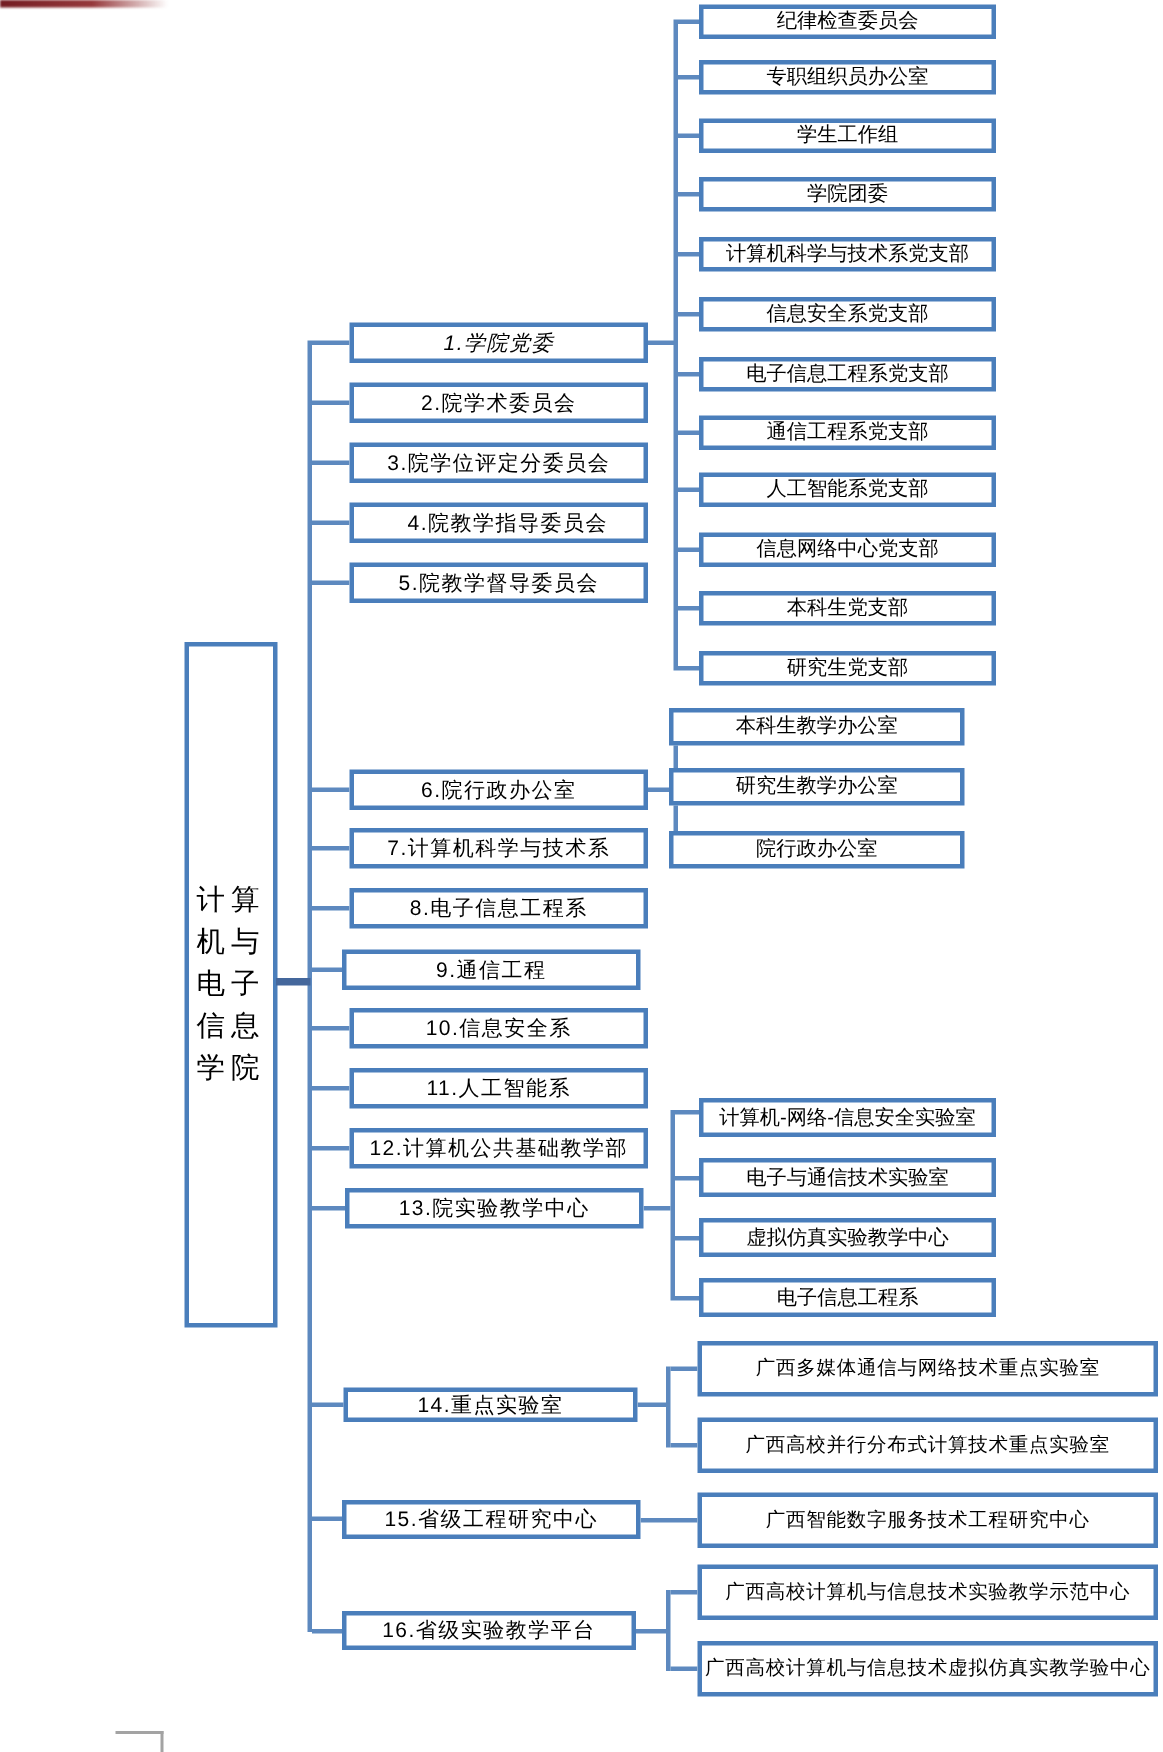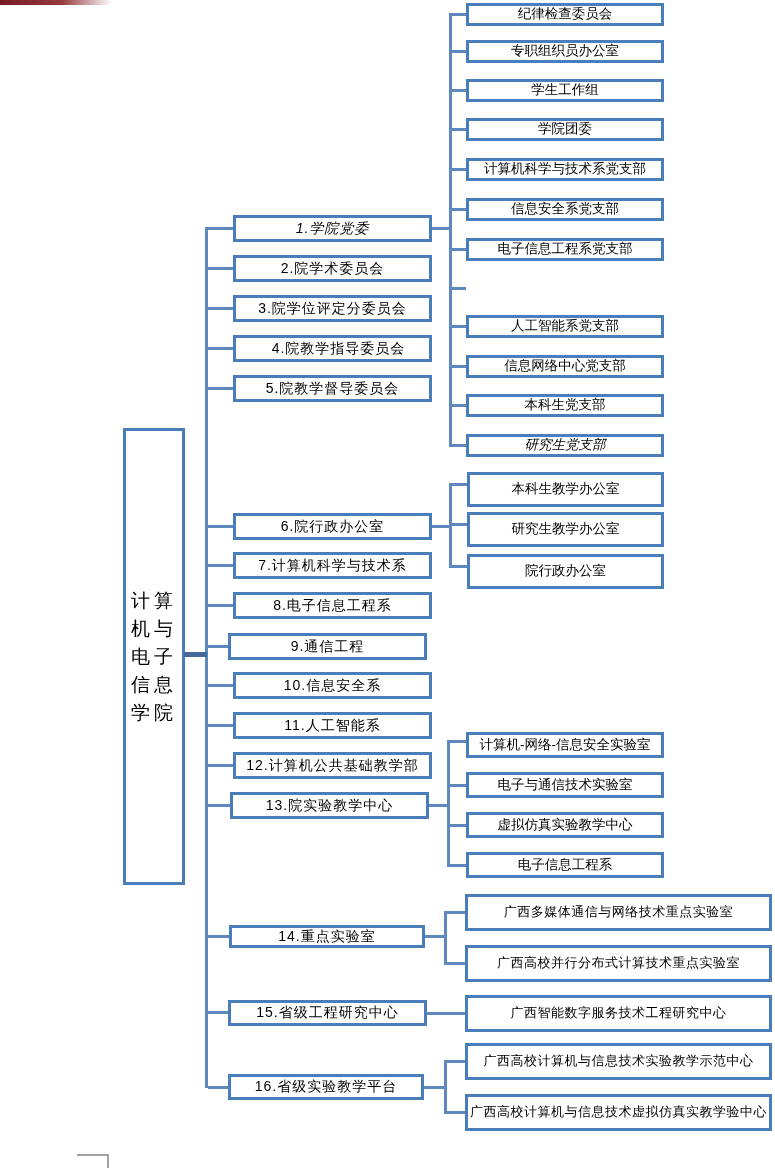--- a/index.html
+++ b/index.html
@@ -7,21 +7,21 @@
     position:relative;width:775px;height:1168px;background:#ffffff;
     font-family:"Liberation Sans","DejaVu Sans",sans-serif;color:#000;overflow:hidden;
   }
   .box{
     position:absolute;box-sizing:border-box;border:3px solid #4a7ebb;background:#ffffff;
     display:flex;align-items:center;justify-content:center;text-align:center;
     font-size:14px;letter-spacing:1px;line-height:1.1;white-space:nowrap;z-index:2;
   }
   .mid{left:233px;width:199px;height:27px;}
   .leaf{left:466px;width:198px;height:23px;font-size:13.5px;letter-spacing:0;}
-  .leafB{left:467px;width:197px;height:35px;font-size:13.5px;letter-spacing:0;}
+  .leafB{left:446px;width:197px;height:25px;font-size:13.5px;letter-spacing:0;}
   .leafC{left:466px;width:198px;height:26px;font-size:13.5px;letter-spacing:0;}
   .wide{left:465px;width:307px;height:37px;font-size:13px;letter-spacing:.5px;}
   .root{
     left:123px;top:428px;width:62px;height:457px;font-size:19px;
   }
   .root span{
     display:block;width:46px;word-break:break-all;letter-spacing:4px;
     line-height:28px;text-align:left;white-space:normal;
   }
   .line{position:absolute;background:#5d89bf;z-index:1;}
@@ -126,24 +126,25 @@
   <div class="box mid" style="top:1000px;left:228px;height:26px;">15.省级工程研究中心</div>
   <div class="box mid" style="top:1074px;left:228px;width:196px;height:26px;">16.省级实验教学平台</div>
 
   <div class="box leaf" style="top:3px;">纪律检查委员会</div>
   <div class="box leaf" style="top:40px;">专职组织员办公室</div>
   <div class="box leaf" style="top:79px;">学生工作组</div>
   <div class="box leaf" style="top:118px;">学院团委</div>
   <div class="box leaf" style="top:158px;">计算机科学与技术系党支部</div>
   <div class="box leaf" style="top:198px;">信息安全系党支部</div>
   <div class="box leaf" style="top:238px;">电子信息工程系党支部</div>
+  <div class="box leaf" style="top:277px;">通信工程系党支部</div>
   <div class="box leaf" style="top:315px;text-align:center;">人工智能系党支部</div>
   <div class="box leaf" style="top:355px;">信息网络中心党支部</div>
   <div class="box leaf" style="top:394px;">本科生党支部</div>
-  <div class="box leaf" style="top:434px;font-style:italic;">研究生党支部</div>
+  <div class="box leaf" style="top:434px;">研究生党支部</div>
 
   <div class="box leafB" style="top:472px;">本科生教学办公室</div>
   <div class="box leafB" style="top:512px;">研究生教学办公室</div>
   <div class="box leafB" style="top:554px;">院行政办公室</div>
 
   <div class="box leafC" style="top:732px;">计算机-网络-信息安全实验室</div>
   <div class="box leafC" style="top:772px;">电子与通信技术实验室</div>
   <div class="box leafC" style="top:812px;">虚拟仿真实验教学中心</div>
   <div class="box leafC" style="top:852px;">电子信息工程系</div>
 

